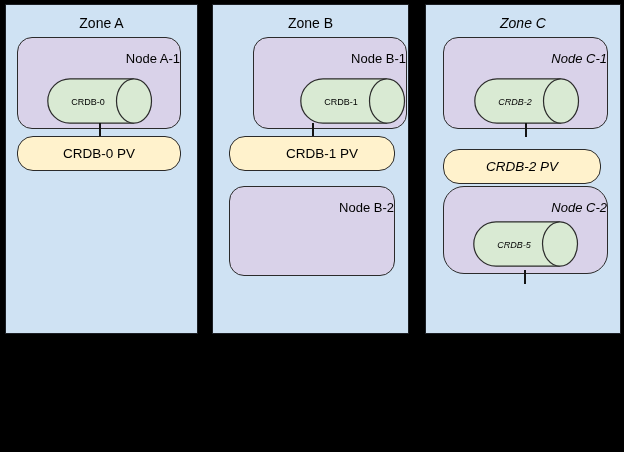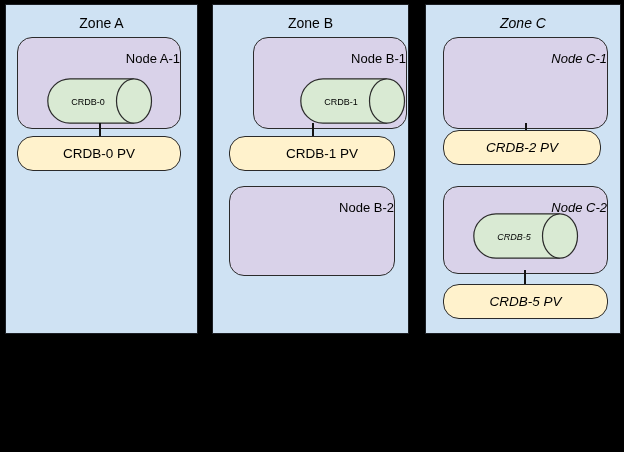--- a/index.html
+++ b/index.html
@@ -108,31 +108,37 @@
     <div class="node" style="left:16px; top:181px; width:166px; height:90px;padding-left:8px;">
       <div class="node-label">Node B-2</div>
     </div>
   </div>
 
   <div class="zone zone-c">
     <div class="zone-label">Zone C</div>
 
     <div class="node" style="left:17px; top:32px; width:165px; height:92px;">
       <div class="node-label">Node C-1</div>
+      <div class="cyl" style="left:30px; top:40px;">
+        <svg width="106" height="46" viewBox="0 0 106 46">
+          <path d="M 87 0.8 L 23 0.8 A 22.2 22.2 0 0 0 23 45.2 L 87 45.2" fill="#d9ead3" stroke="#2b2b2b" stroke-width="1.2"></path>
+          <ellipse cx="87" cy="23" rx="17.5" ry="22.2" fill="#d9ead3" stroke="#2b2b2b" stroke-width="1.2"></ellipse>
+          <text x="41" y="26.5" text-anchor="middle" font-size="9" fill="#000">CRDB-2</text>
+        </svg>
+      </div>
     </div>
     <div class="connector" style="left:99px; top:118px; height:14px;"></div>
-    <div class="pv" style="left:17px; top:125px; width:158px;">CRDB-2 PV</div>
+    <div class="pv" style="left:17px; top:144px; width:158px;">CRDB-2 PV</div>
 
-    <div class="node" style="left:17px; top:181px; width:165px; height:88px;">
+    <div class="node" style="left:17px; top:181px; width:165px; height:88px;border-radius:21px;">
       <div class="node-label">Node C-2</div>
-      <div class="cyl" style="left:29px; top:26px;text-align:right;">
+      <div class="cyl" style="left:29px; top:34px;text-align:right;">
         <svg width="106" height="46" viewBox="0 0 106 46">
           <path d="M 87 0.8 L 23 0.8 A 22.2 22.2 0 0 0 23 45.2 L 87 45.2" fill="#d9ead3" stroke="#2b2b2b" stroke-width="1.2"></path>
           <ellipse cx="87" cy="23" rx="17.5" ry="22.2" fill="#d9ead3" stroke="#2b2b2b" stroke-width="1.2"></ellipse>
           <text x="41" y="26.5" text-anchor="middle" font-size="9" fill="#000">CRDB-5</text>
         </svg>
       </div>
     </div>
     <div class="connector" style="left:98px; top:265px; height:14px;"></div>
-    <div class="pv" style="left:17px; top:279px; width:165px;">CRDB-5 PV</div>
   </div>
 
 </div>
 
 </body></html>

